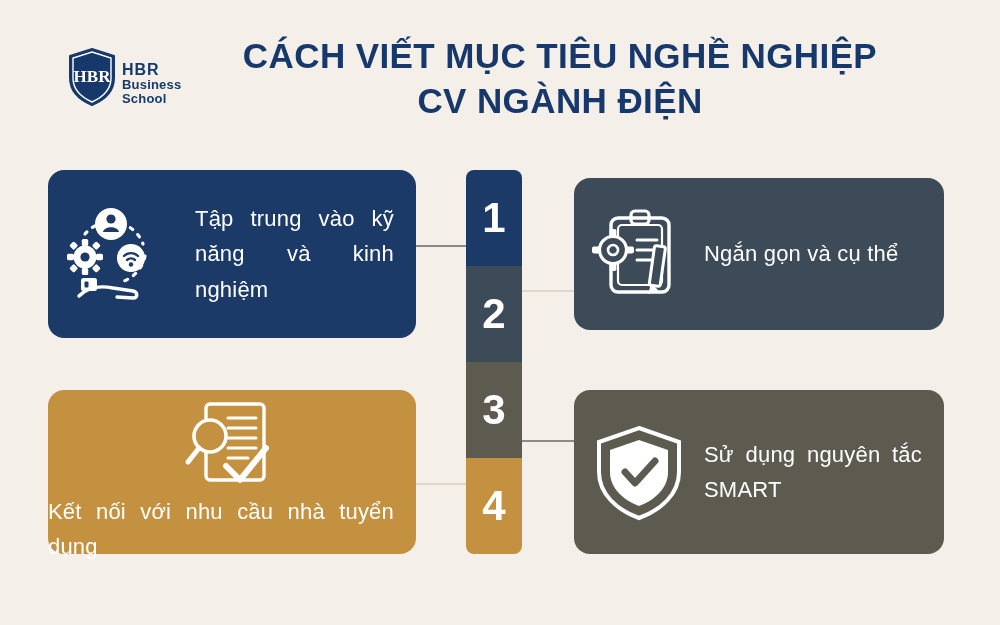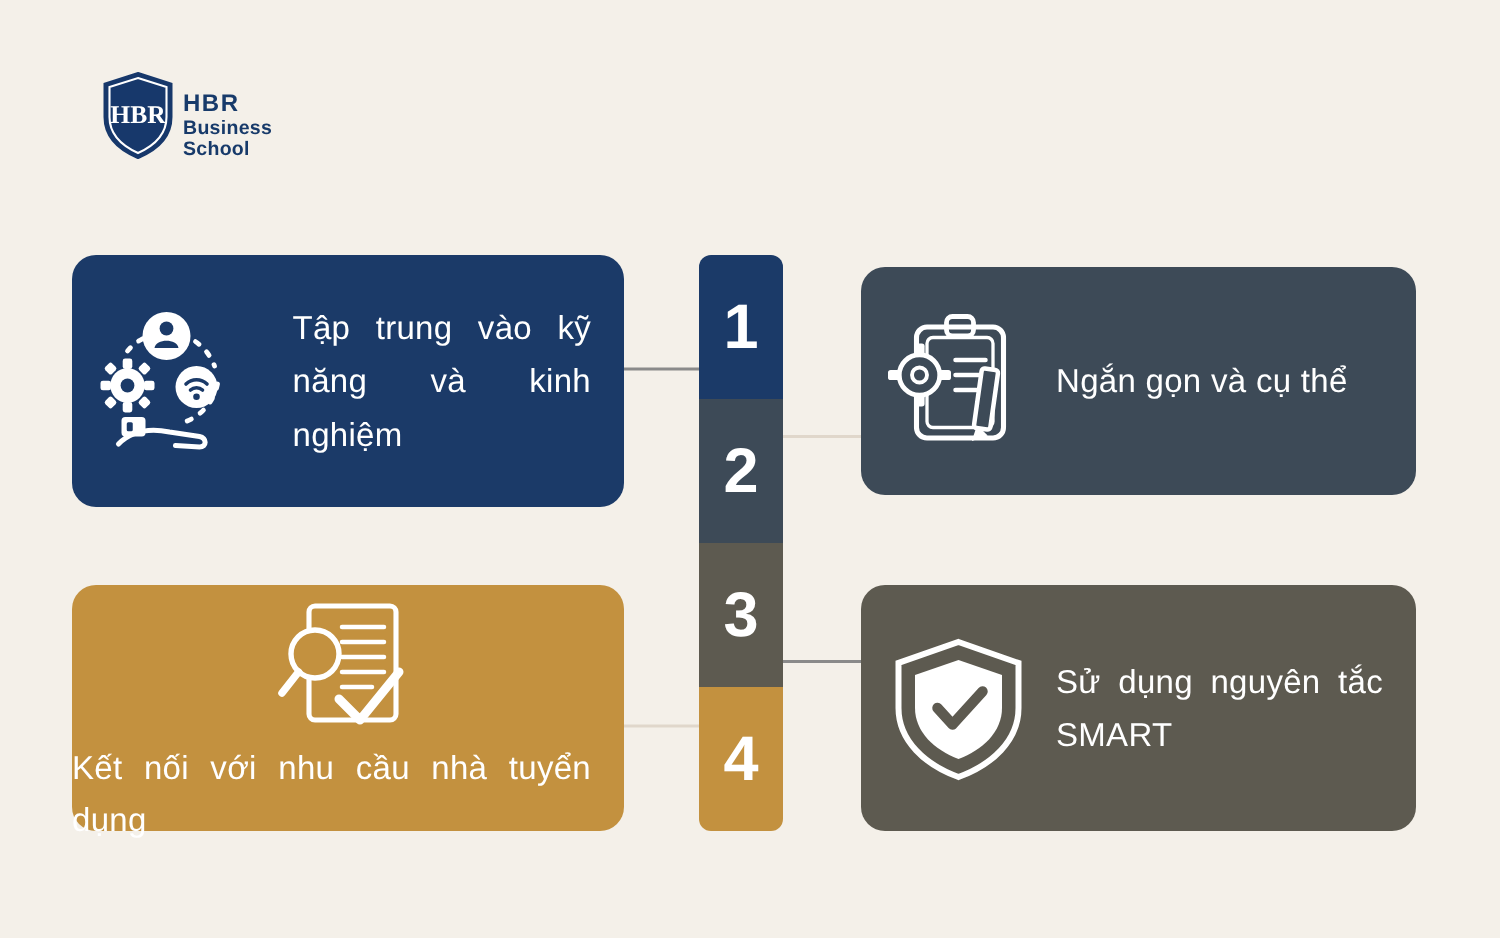--- a/index.html
+++ b/index.html
@@ -140,20 +140,24 @@
         <text x="24" y="34" font-family="Liberation Serif, serif" font-size="17" fill="#ffffff" text-anchor="middle" font-weight="bold">HBR</text>
       </svg>
     </div>
     <div class="logo-text">
       <div class="l1">HBR</div>
       <div>Business</div>
       <div>School</div>
     </div>
   </div>
 
+  <div class="title">
+    <div>CÁCH VIẾT MỤC TIÊU NGHỀ NGHIỆP</div>
+    <div>CV NGÀNH ĐIỆN</div>
+  </div>
 </div>
 
 <div class="conn" id="conn1"></div>
 <div class="conn" id="conn2"></div>
 <div class="conn" id="conn3"></div>
 <div class="conn" id="conn4"></div>
 
 <div class="card" id="card1">
   <div class="icon-wrap">
     <svg width="108" height="108" viewBox="0 0 108 108">

